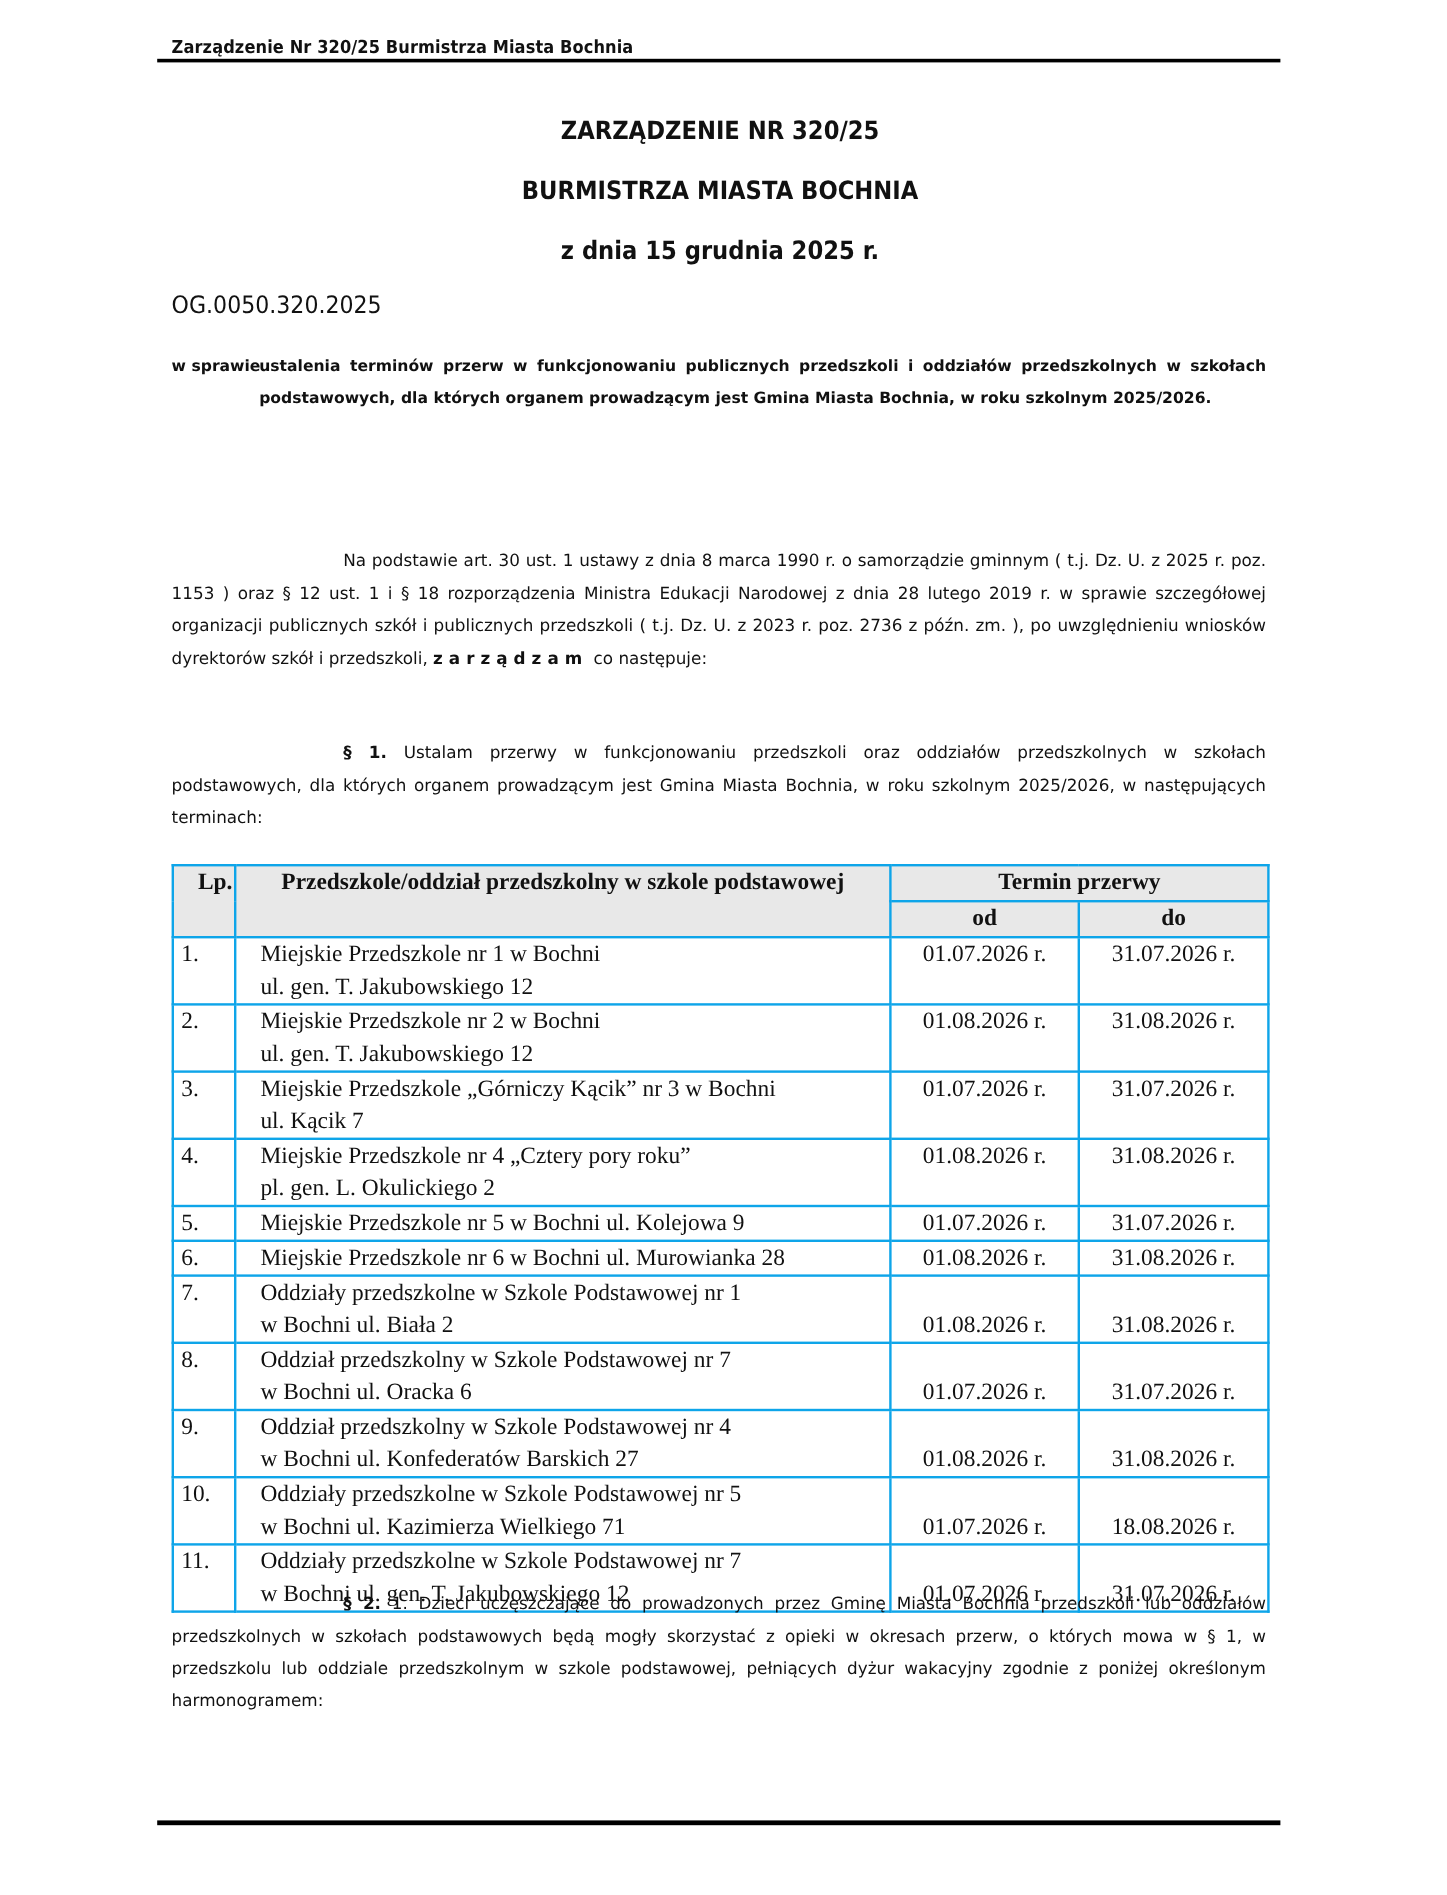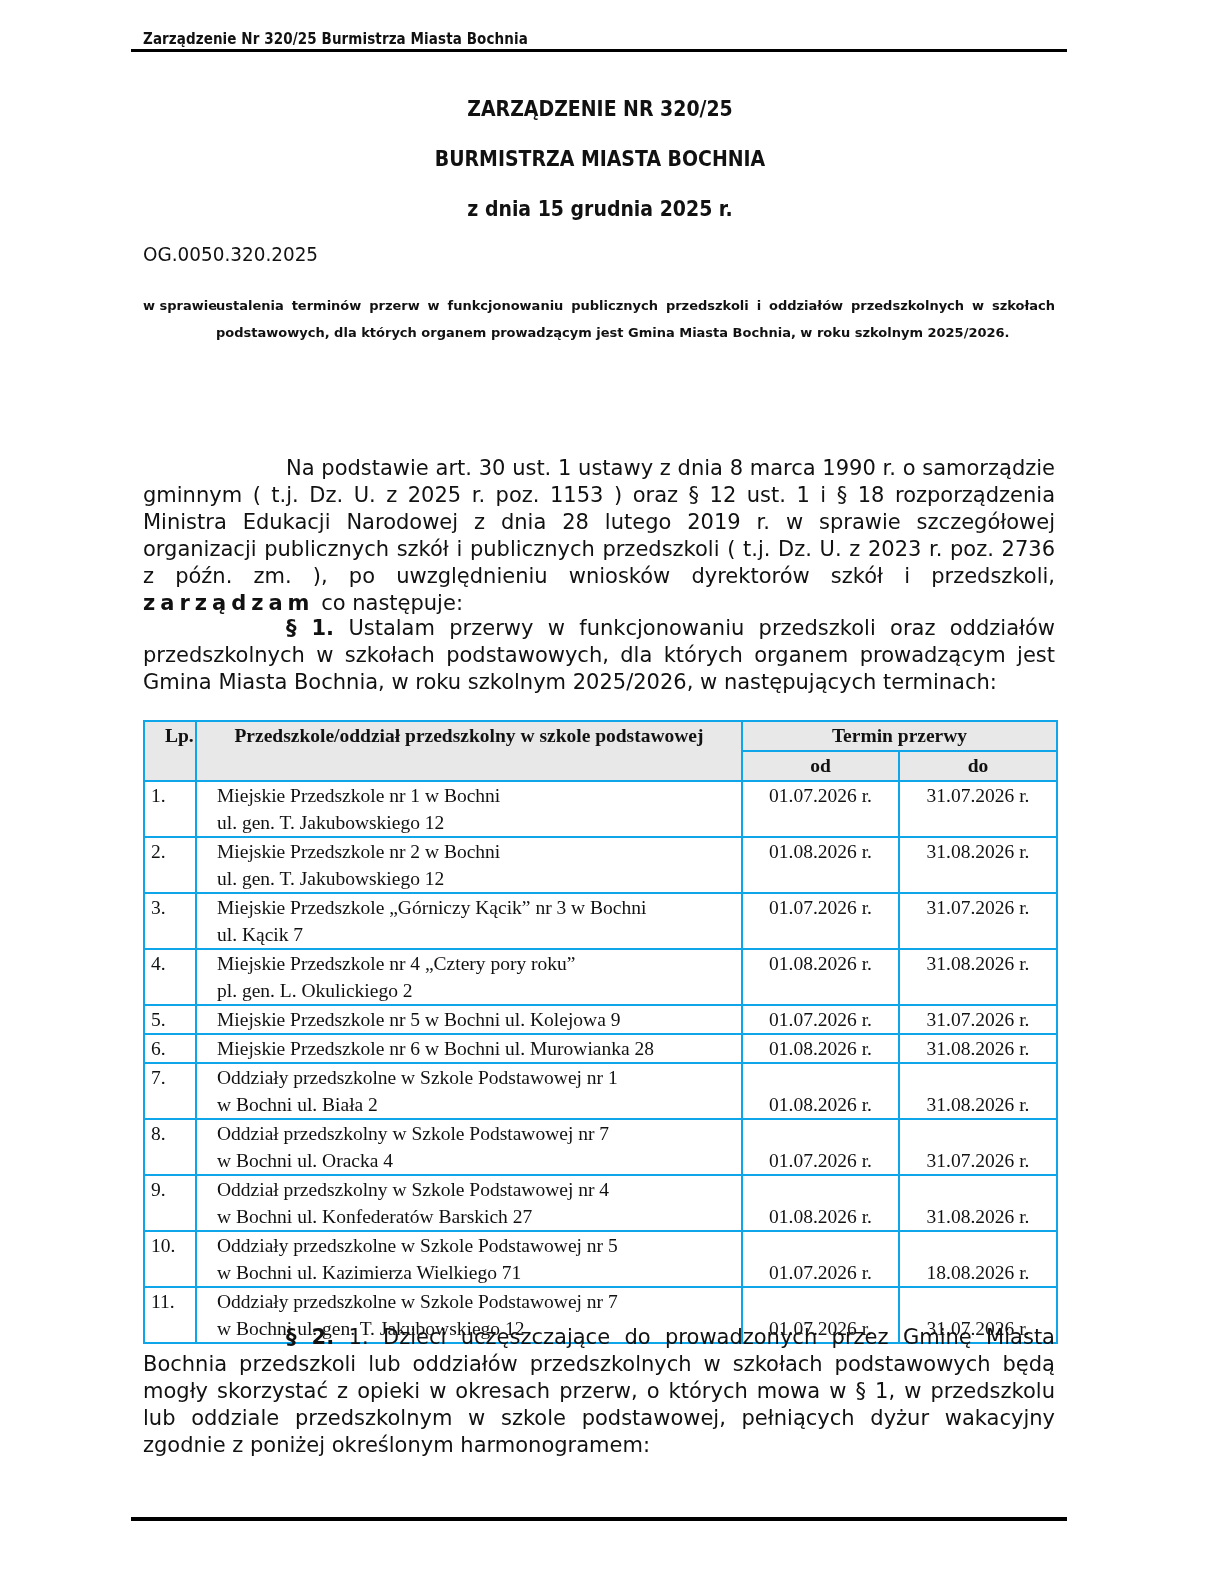--- a/index.html
+++ b/index.html
@@ -33,21 +33,21 @@
   .subject {
     position: absolute; left: 143px; top: 292px; width: 912px;
     font-weight: bold; font-size: 13px; line-height: 27px;
   }
   .subject .lbl { position: absolute; left: 0; top: 0; white-space: nowrap; }
   .subject .body {
     margin-left: 73px; text-align: justify; text-align-last: left;
   }
 
   .para {
-    position: absolute; left: 143px; width: 912px; font-size: 21px; line-height: 27px;
+    position: absolute; left: 143px; width: 912px; font-size: 14px; line-height: 27px;
     text-align: justify; text-align-last: left;
   }
   .para .indent { display: inline-block; width: 143px; }
   .para b.spaced { letter-spacing: 5px; }
 
   .intro { top: 455px; }
   .s1 { top: 615px; }
   .s2 { top: 1324px; }
 
   table.breaks {
@@ -170,21 +170,21 @@
             <div>Oddziały przedszkolne w Szkole Podstawowej nr 1</div>
             <div>w Bochni ul. Biała 2</div>
           </td>
           <td class="date bottom">01.08.2026 r.</td>
           <td class="date bottom">31.08.2026 r.</td>
         </tr>
         <tr class="row">
           <td class="num">8.</td>
           <td>
             <div>Oddział przedszkolny w Szkole Podstawowej nr 7</div>
-            <div>w Bochni ul. Oracka 4</div>
+            <div>w Bochni ul. Oracka 6</div>
           </td>
           <td class="date bottom">01.07.2026 r.</td>
           <td class="date bottom">31.07.2026 r.</td>
         </tr>
         <tr class="row">
           <td class="num">9.</td>
           <td>
             <div>Oddział przedszkolny w Szkole Podstawowej nr 4</div>
             <div>w Bochni ul. Konfederatów Barskich 27</div>
           </td>

